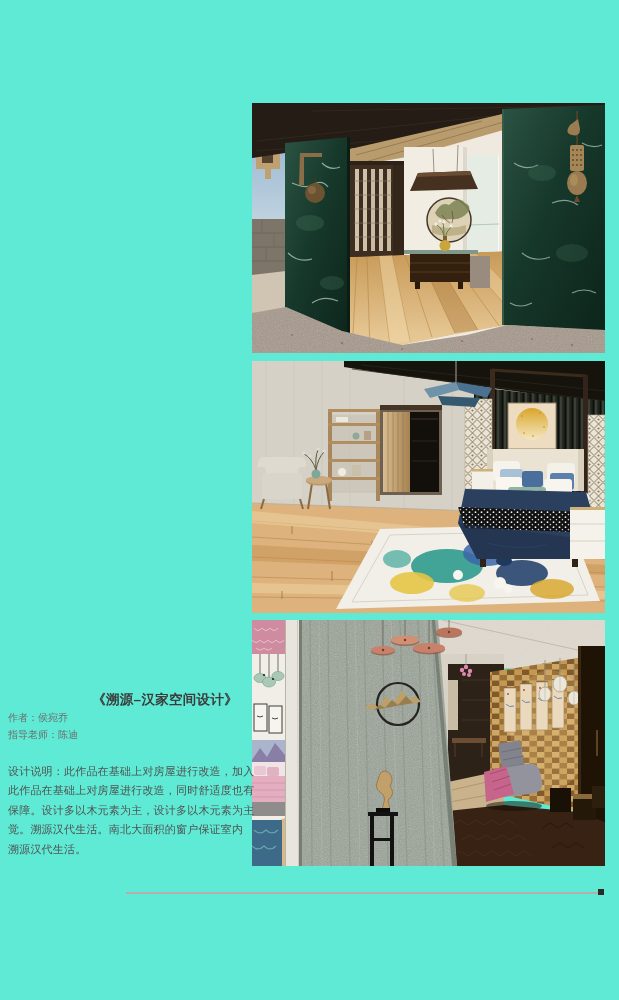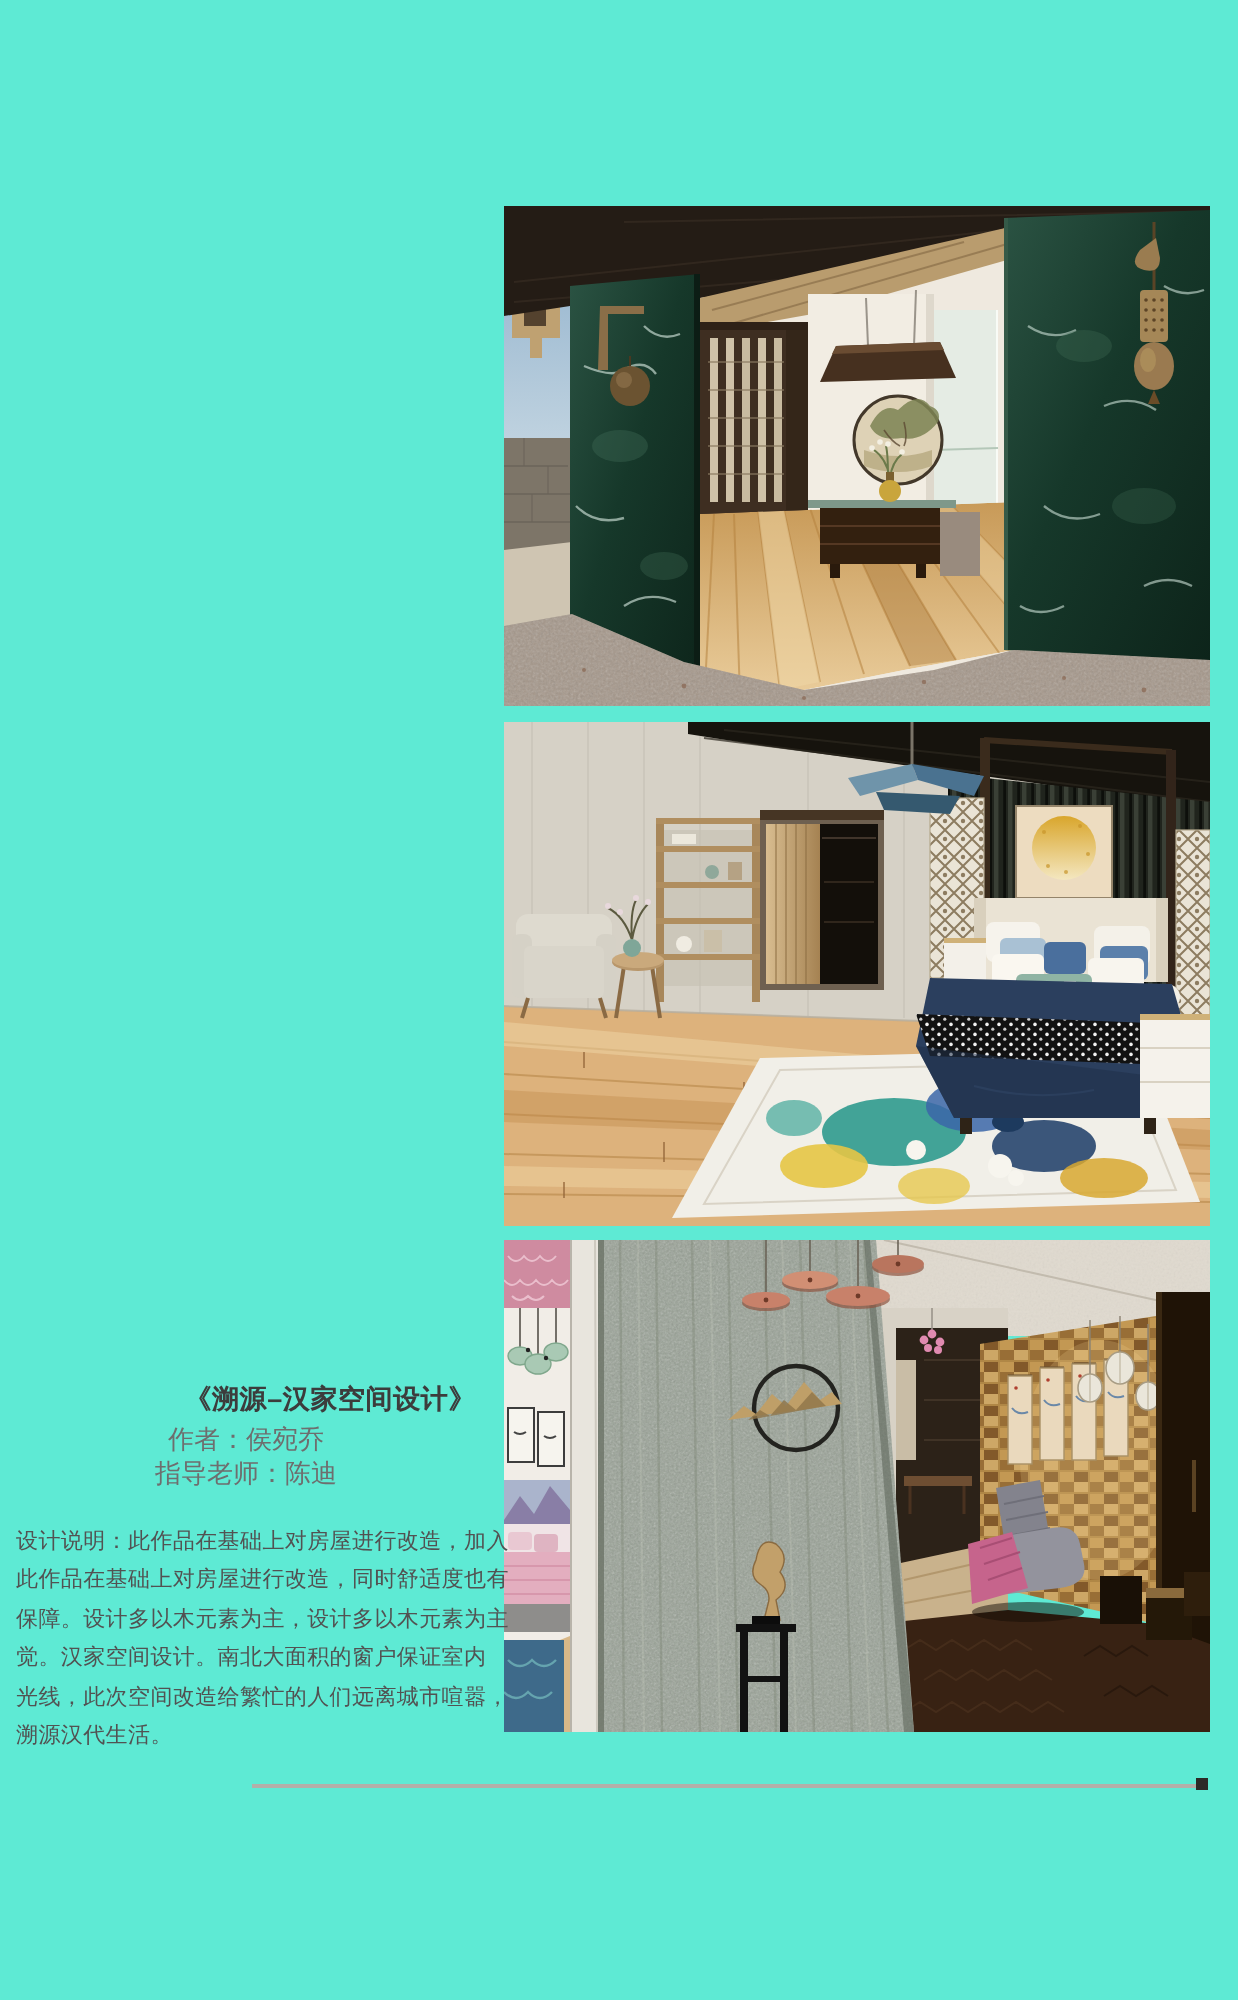--- a/index.html
+++ b/index.html
@@ -5,21 +5,21 @@
   html,body{margin:0;padding:0;background:#ffffff;}
   body{font-family:"Liberation Sans","DejaVu Sans",sans-serif;}
   .page{position:relative;width:619px;height:1000px;background:#5eead4;overflow:hidden;}
   .fig{position:absolute;left:252px;width:353px;overflow:hidden;}
   .fig svg{display:block;}
   .fig-1{top:103px;height:250px;}
   .fig-2{top:361px;height:252px;}
   .fig-3{top:620px;height:246px;}
   .title{position:absolute;top:683px;left:8px;width:230px;text-align:right;
          font-size:13.5px;font-weight:bold;color:#3c3c3c;letter-spacing:.3px;line-height:1.2;}
-  .byline{position:absolute;left:8px;width:230px;text-align:center;font-size:13px;color:#6e6e6e;line-height:1.2;}
+  .byline{position:absolute;left:8px;width:230px;text-align:left;font-size:10px;color:#6e6e6e;line-height:1.2;}
   .author{top:712px}
   .advisor{top:729px}
   .desc{position:absolute;top:762px;left:8px;width:231px;font-size:11px;color:#525252;}
   .desc .ln{line-height:19.4px;text-align:justify;text-align-last:justify;letter-spacing:.2px;white-space:nowrap;}
   .desc .ln.last{text-align-last:left;}
   .rule{position:absolute;top:892px;left:126px;width:476px;height:2px;background:#b3afa9;}
   .rule-end{position:absolute;top:889px;left:598px;width:6px;height:6px;background:#2c2a27;}
 </style>
 </head>
 <body>
@@ -582,21 +582,20 @@
   </figure>
 
   <h1 class="title">《溯源–汉家空间设计》</h1>
   <div class="byline author">作者：侯宛乔</div>
   <div class="byline advisor">指导老师：陈迪</div>
 
   <div class="desc">
     <div class="ln">设计说明：此作品在基础上对房屋进行改造，加入</div>
     <div class="ln">此作品在基础上对房屋进行改造，同时舒适度也有</div>
     <div class="ln">保障。设计多以木元素为主，设计多以木元素为主</div>
-    <div class="ln">觉。汉家空间设计。南北大面积的窗户保证室内</div>
-    <div class="ln">光线，此次空间改造给繁忙的人们远离城市喧嚣，</div>
+    <div class="ln">觉。溯源汉代生活。南北大面积的窗户保证室内</div>
     <div class="ln last">溯源汉代生活。</div>
   </div>
 
   <div class="rule"></div>
   <div class="rule-end"></div>
 
 </div>
 
 </body></html>

